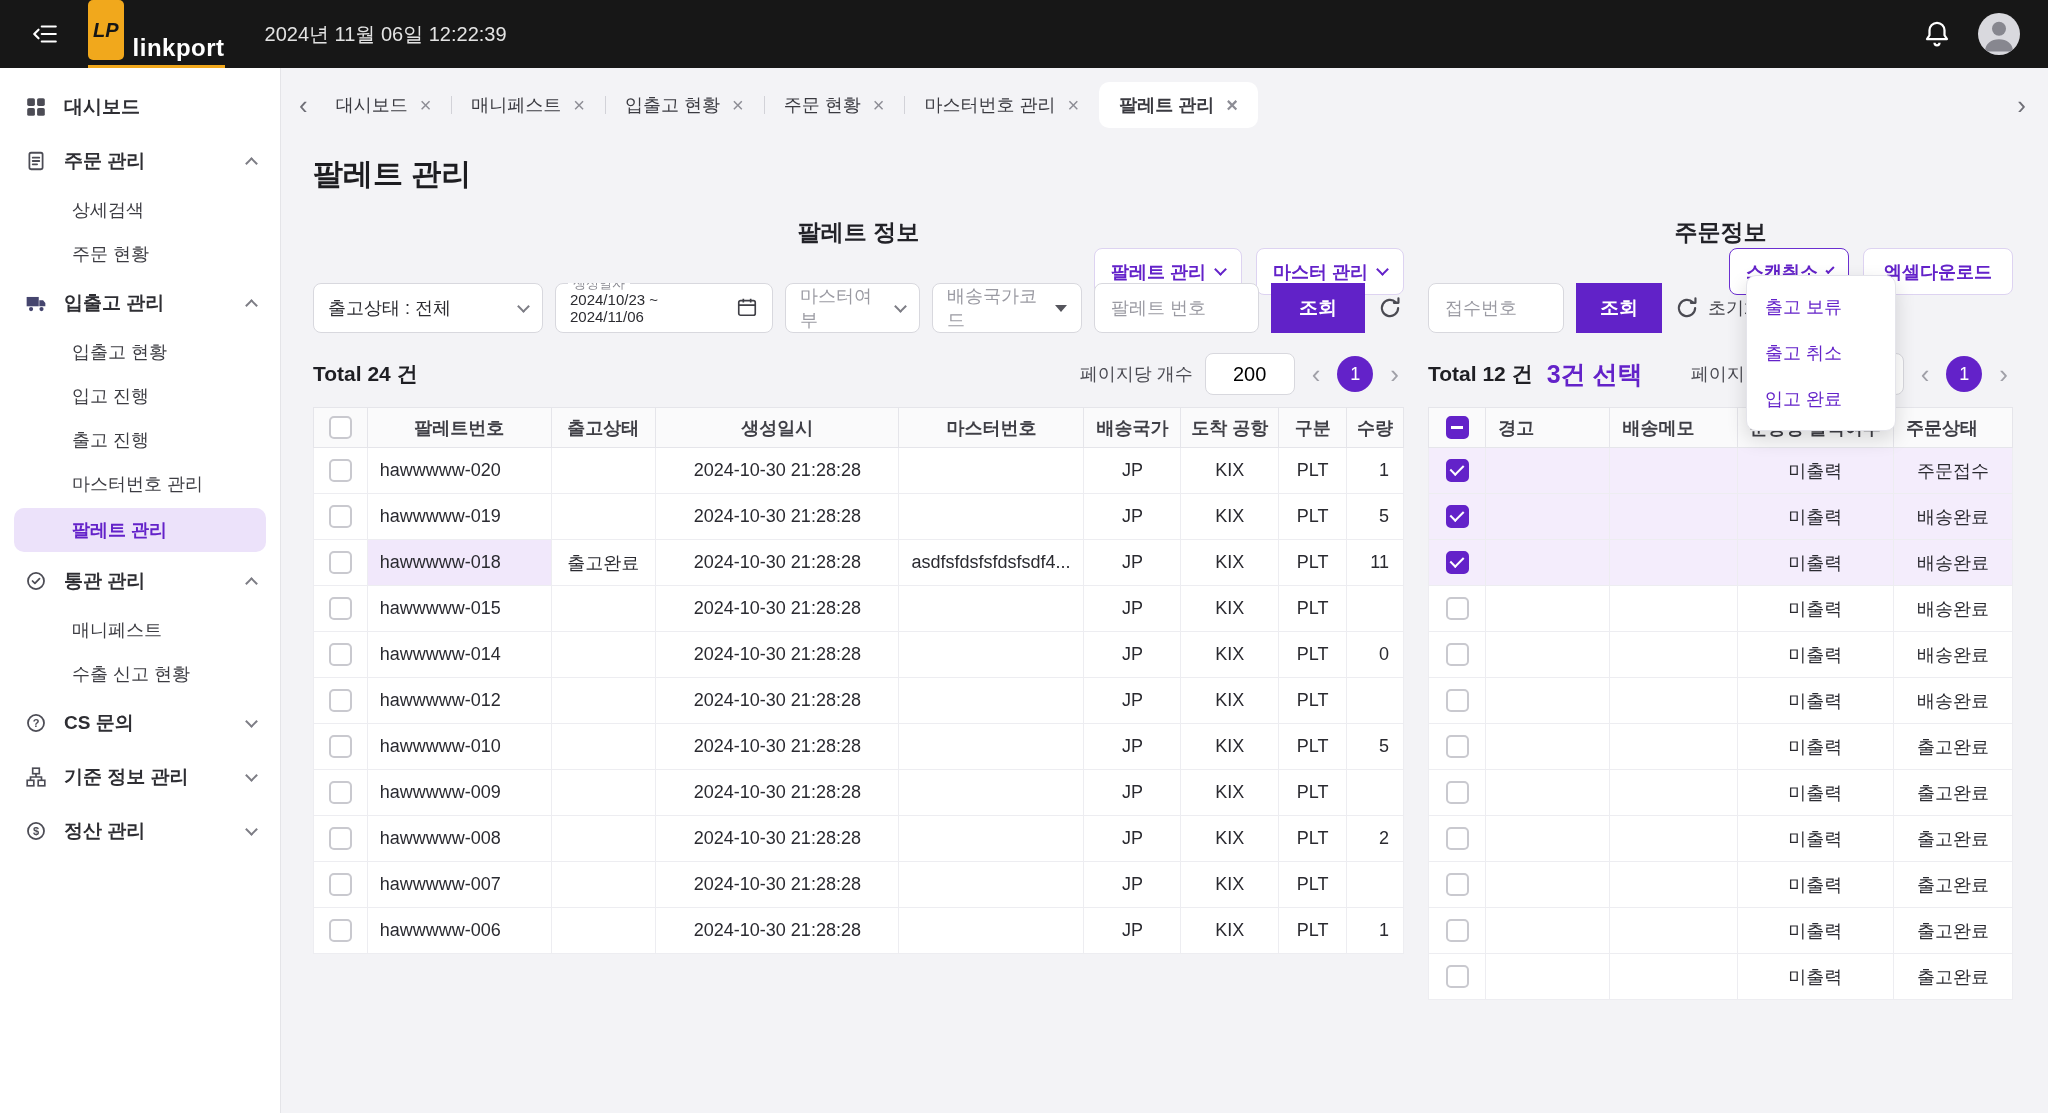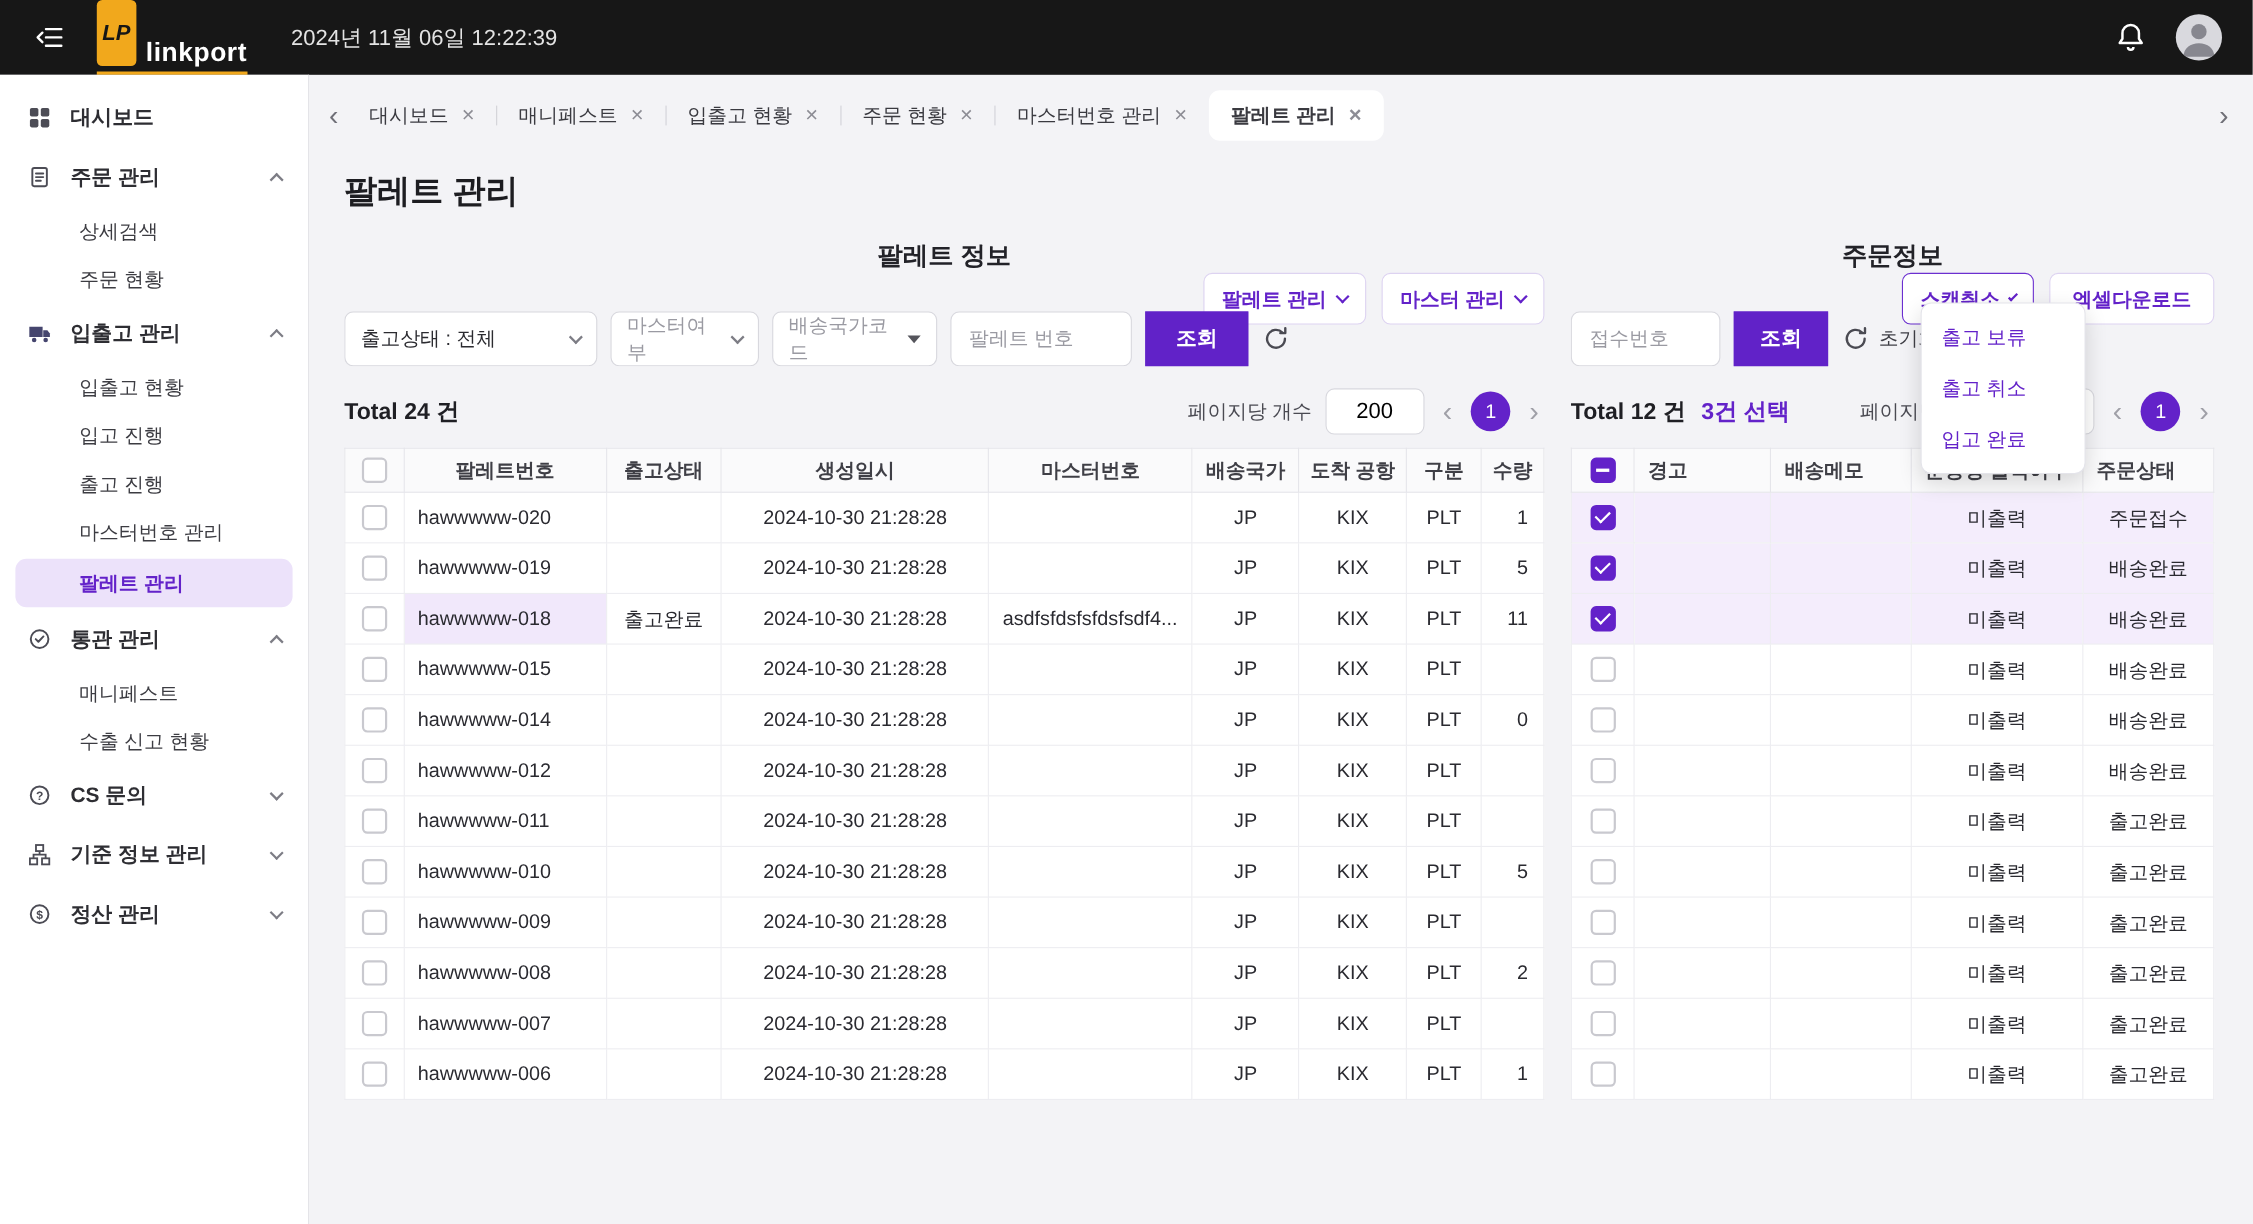--- a/index.html
+++ b/index.html
@@ -67,21 +67,21 @@
   .ctrl input { border:none; outline:none; width:100%; font-size:18px; font-family:inherit; color:#2b2b30; background:transparent; }
   .ctrl input::placeholder { color:#9a9aa2; }
   .date-ctrl { position:relative; font-size:15px; }
   .float-label { position:absolute; top:-9px; left:12px; background:#fff; padding:0 5px; font-size:13px; color:#8a8a92; }
   .tri-down { width:0; height:0; border-left:6px solid transparent; border-right:6px solid transparent; border-top:7px solid #55555c; }
   .btn-primary { height:64px; padding:0 28px; background:#6122c8; color:#fff; border:none; border-radius:8px; font-size:19px; font-weight:600; cursor:pointer; flex:0 0 auto; }
   .btn-reset { display:flex; align-items:center; gap:8px; font-size:18px; color:#3f3f46; white-space:nowrap; cursor:pointer; flex:0 0 auto; }
 
   .total-row { display:flex; align-items:center; margin-bottom:12px; height:42px; }
   .total-label { font-size:21px; font-weight:700; color:#1f1f24; }
-  .selected-label { color:#6322c9; font-size:21px; font-weight:700; margin-left:14px; }
+  .selected-label { color:#6322c9; font-size:25px; font-weight:700; margin-left:14px; }
   .pp-group { margin-left:auto; display:flex; align-items:center; gap:12px; }
   .pp-label { font-size:18px; color:#4a4a52; white-space:nowrap; }
   .pp-input { width:90px; height:42px; border:1px solid #d8d8de; border-radius:8px; text-align:center; font-size:20px; background:#fff; outline:none; font-family:inherit; }
   .pg-arrow { font-size:26px; color:#a0a0a8; padding:0 5px; cursor:pointer; line-height:1; }
   .pg-badge { width:36px; height:36px; border-radius:50%; background:#6322c9; color:#fff; display:flex; align-items:center; justify-content:center; font-size:18px; cursor:pointer; }
 
   table { border-collapse:collapse; background:#fff; table-layout:fixed; }
   th { background:#fafafb; font-weight:600; font-size:18px; color:#3f3f46; border:1px solid #e5e5ea; height:40px; padding:0 10px; white-space:nowrap; overflow:hidden; }
   td { border:1px solid #ededf1; font-size:18px; color:#2a2a30; height:46px; padding:0 12px; text-align:center; overflow:hidden; white-space:nowrap; text-overflow:ellipsis; }
   td.l { text-align:left; } td.r { text-align:right; padding-right:14px; }
@@ -294,20 +294,30 @@
                     <span class="chev down purple"></span>
                   </button>
                 </div>
             </div>
 
             <div class="filter-row">
               <div class="ctrl" style="width:230px">
                 <span class="grow">출고상태 : 전체</span>
                 <span class="chev down"></span>
               </div>
+              <div class="ctrl date-ctrl" style="width:218px">
+                <span class="float-label">생성일자</span>
+                <span class="grow">2024/10/23 ~ 2024/11/06</span>
+                <span>
+                  <svg width="22" height="22" viewBox="0 0 24 24">
+                      <rect x="3" y="5" width="18" height="16" rx="2" fill="none" stroke="#3f3f46" stroke-width="1.8"></rect>
+                      <path d="M3 10h18M8 3v4M16 3v4" stroke="#3f3f46" stroke-width="1.8" fill="none"></path>
+                    </svg>
+                </span>
+              </div>
               <div class="ctrl gray" style="width:135px">
                 <span class="grow">마스터여부</span>
                 <span class="chev down"></span>
               </div>
               <div class="ctrl gray" style="width:150px">
                 <span class="grow">배송국가코드</span>
                 <span class="tri-down"></span>
               </div>
               <div class="ctrl" style="width:165px">
                 <input placeholder="팔레트 번호" style="">
@@ -420,31 +430,20 @@
                     <td></td>
                     <td>2024-10-30 21:28:28</td>
                     <td class="l"></td>
                     <td>JP</td>
                     <td>KIX</td>
                     <td>PLT</td>
                     <td class="r"></td>
                   </tr>
                   <tr>
                     <td><span class="cb"></span></td>
-                    <td class="l">hawwwww-011</td>
-                    <td></td>
-                    <td>2024-10-30 21:28:28</td>
-                    <td class="l"></td>
-                    <td>JP</td>
-                    <td>KIX</td>
-                    <td>PLT</td>
-                    <td class="r"></td>
-                  </tr>
-                  <tr>
-                    <td><span class="cb"></span></td>
                     <td class="l">hawwwww-010</td>
                     <td></td>
                     <td>2024-10-30 21:28:28</td>
                     <td class="l"></td>
                     <td>JP</td>
                     <td>KIX</td>
                     <td>PLT</td>
                     <td class="r">5</td>
                   </tr>
                   <tr>

